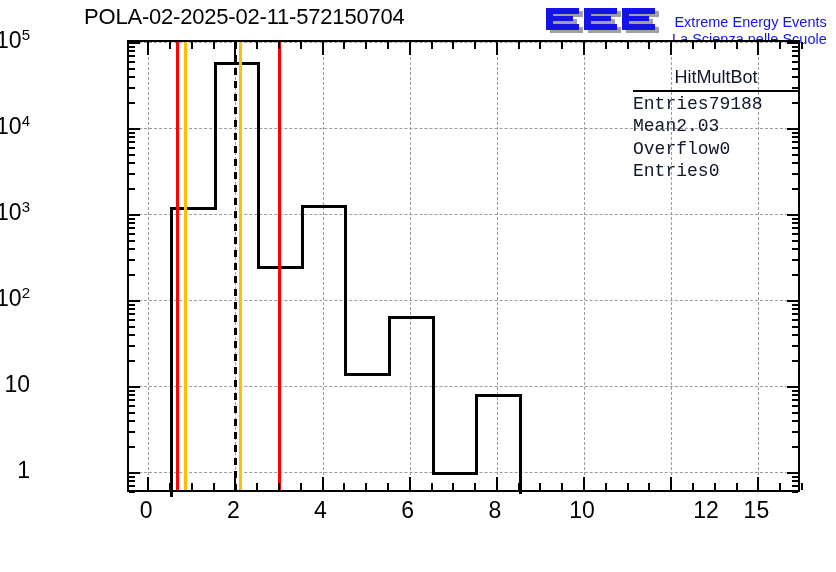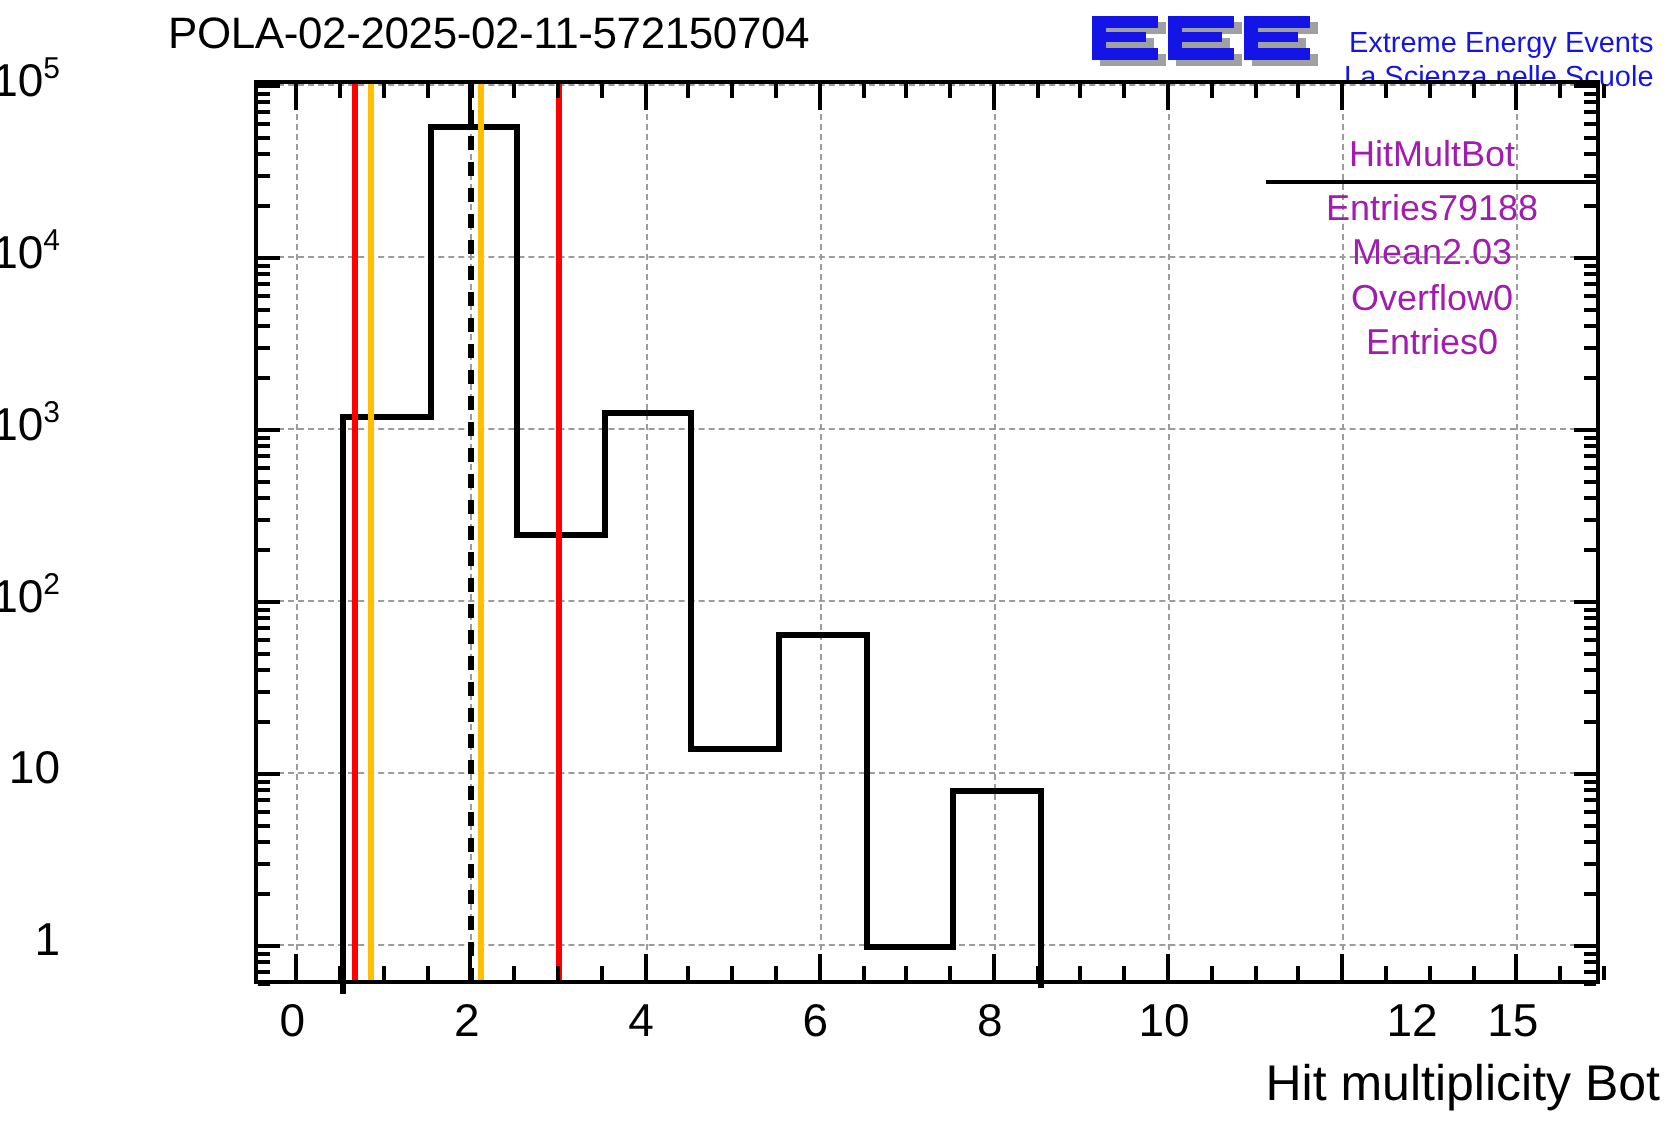--- a/index.html
+++ b/index.html
@@ -96,30 +96,30 @@
   
   .hseg{position:absolute;background:#000;}
   .vline{position:absolute;top:0;width:3px;height:100%;}
 
   
   .statsbox{
     position:absolute;
     left:633px; top:66px;
     width:166px;
     background:transparent;
-    font-size:18px;color:#a21caf;
+    font-size:18px;color:#0f172a;
     line-height:22.5px;
   }
   .stats-title{
     text-align:center;
     border-bottom:2px solid #000;
     padding-bottom:1px;
     margin-bottom:1px;
   }
-  .stats-row{display:flex;justify-content:center;white-space:nowrap;}
+  .stats-row{display:flex;justify-content:flex-start;white-space:nowrap;font-family:Liberation Mono, monospace;}
 </style>
 </head>
 <body>
 
 <div id="root">
 
   <div class="plot-title">POLA-02-2025-02-11-572150704</div>
 
   <div class="logo">
     <div class="logo-e-wrap">
@@ -381,21 +381,20 @@
       <div class="xlab" style="left: 146.179px;">0</div>
       <div class="xlab" style="left: 233.355px;">2</div>
       <div class="xlab" style="left: 320.531px;">4</div>
       <div class="xlab" style="left: 407.707px;">6</div>
       <div class="xlab" style="left: 494.883px;">8</div>
       <div class="xlab" style="left: 582.06px;">10</div>
       <div class="xlab" style="left: 706px;">12</div>
       <div class="xlab" style="left: 756.412px;">15</div>
     </div>
 
-  <div class="axis-title">Hit multiplicity Bot</div>
 
   <div class="statsbox">
     <div class="stats-title">HitMultBot</div>
     <div id="statsrows">
         <div class="stats-row">
           <span>Entries</span>
           <span>79188</span>
         </div>
         <div class="stats-row">
           <span>Mean</span>

